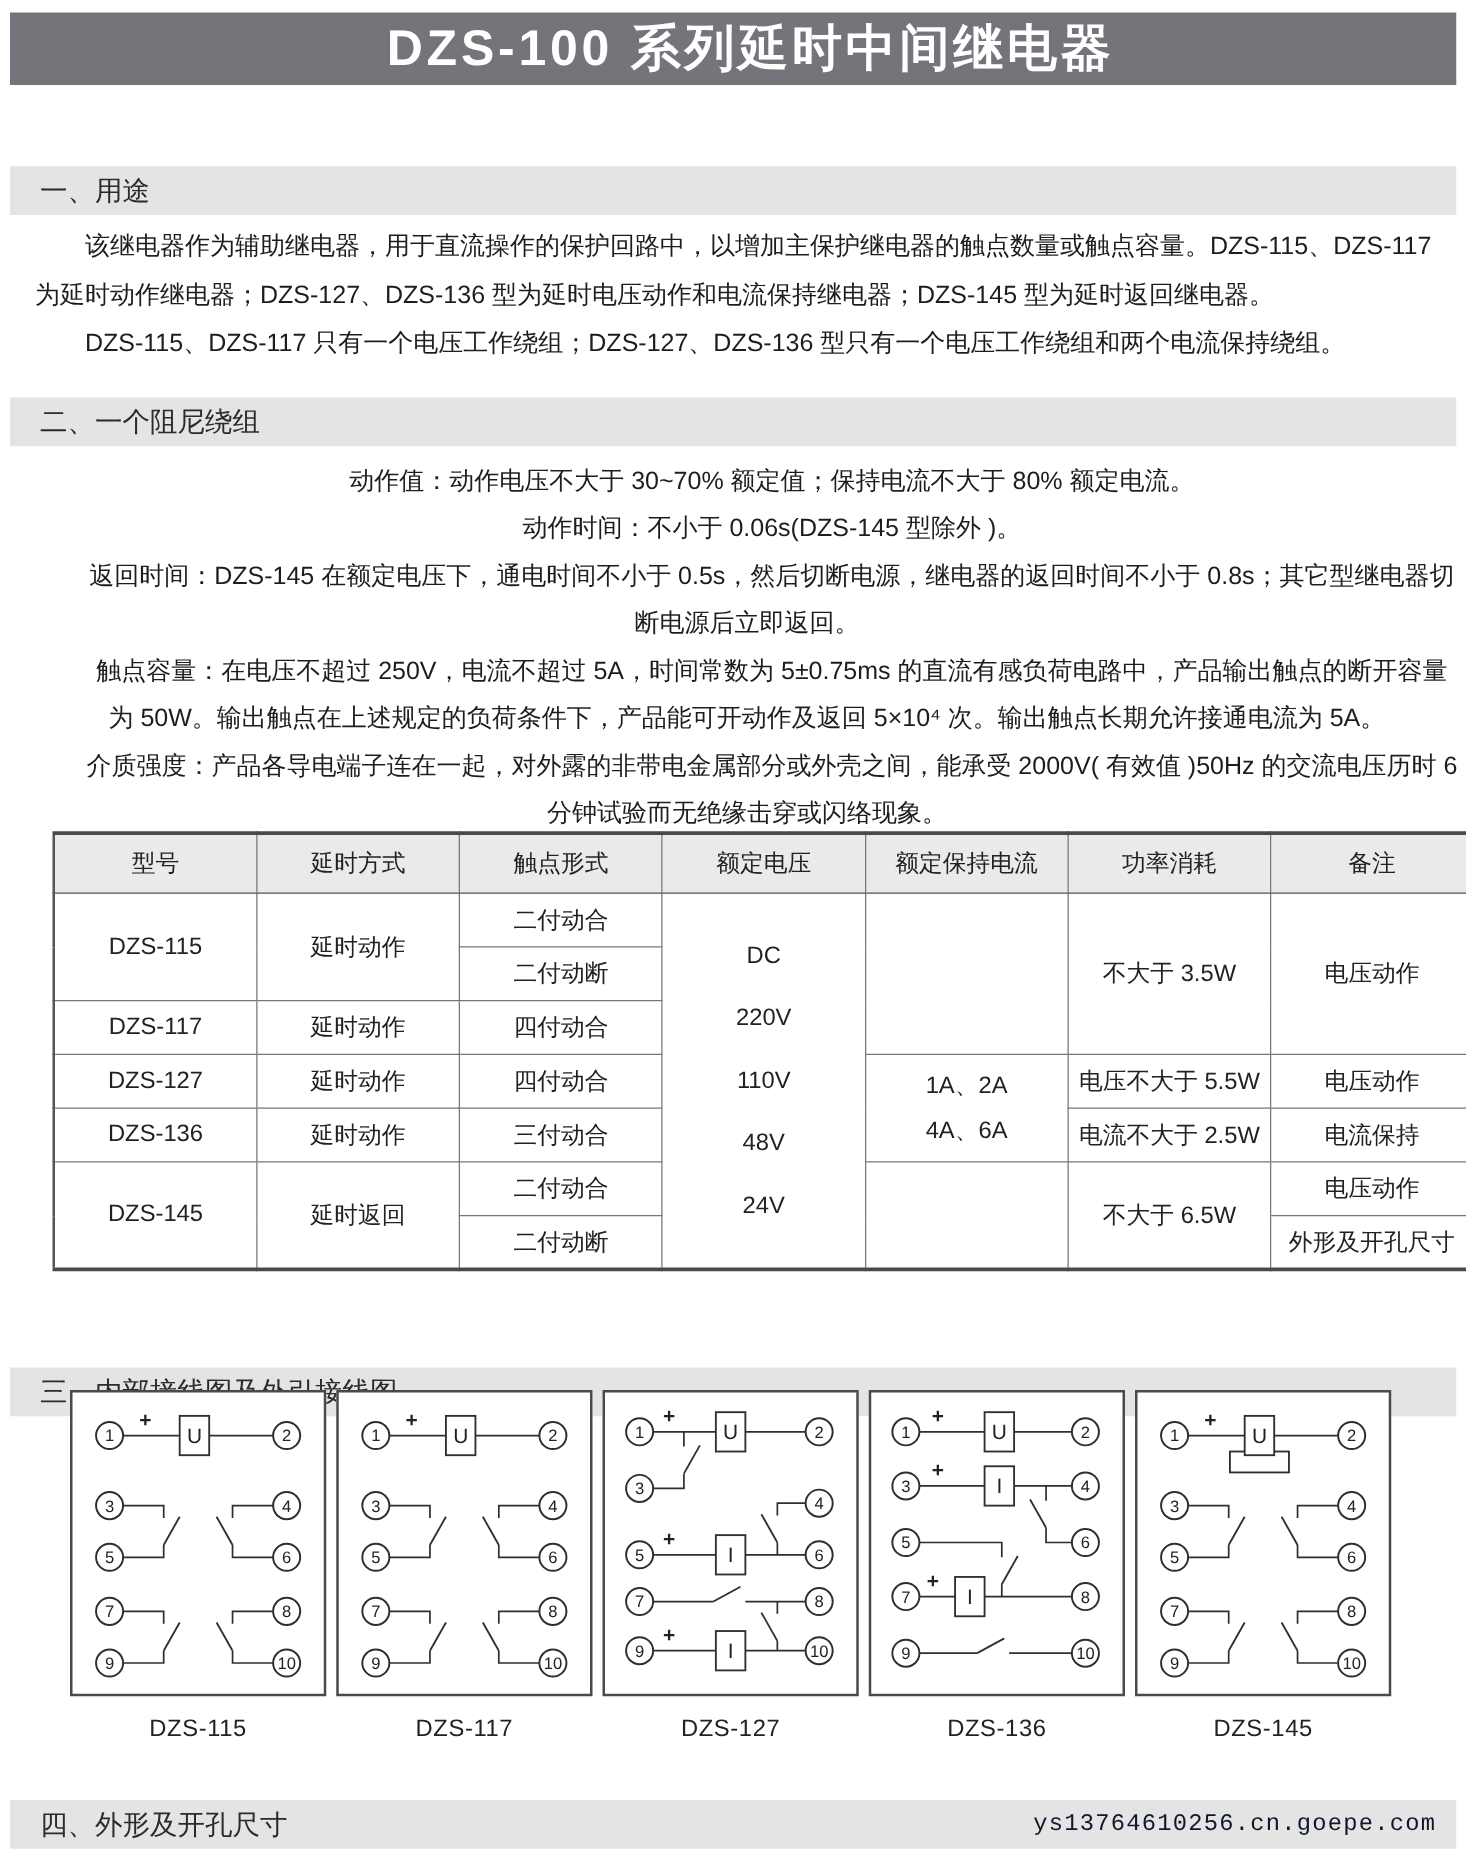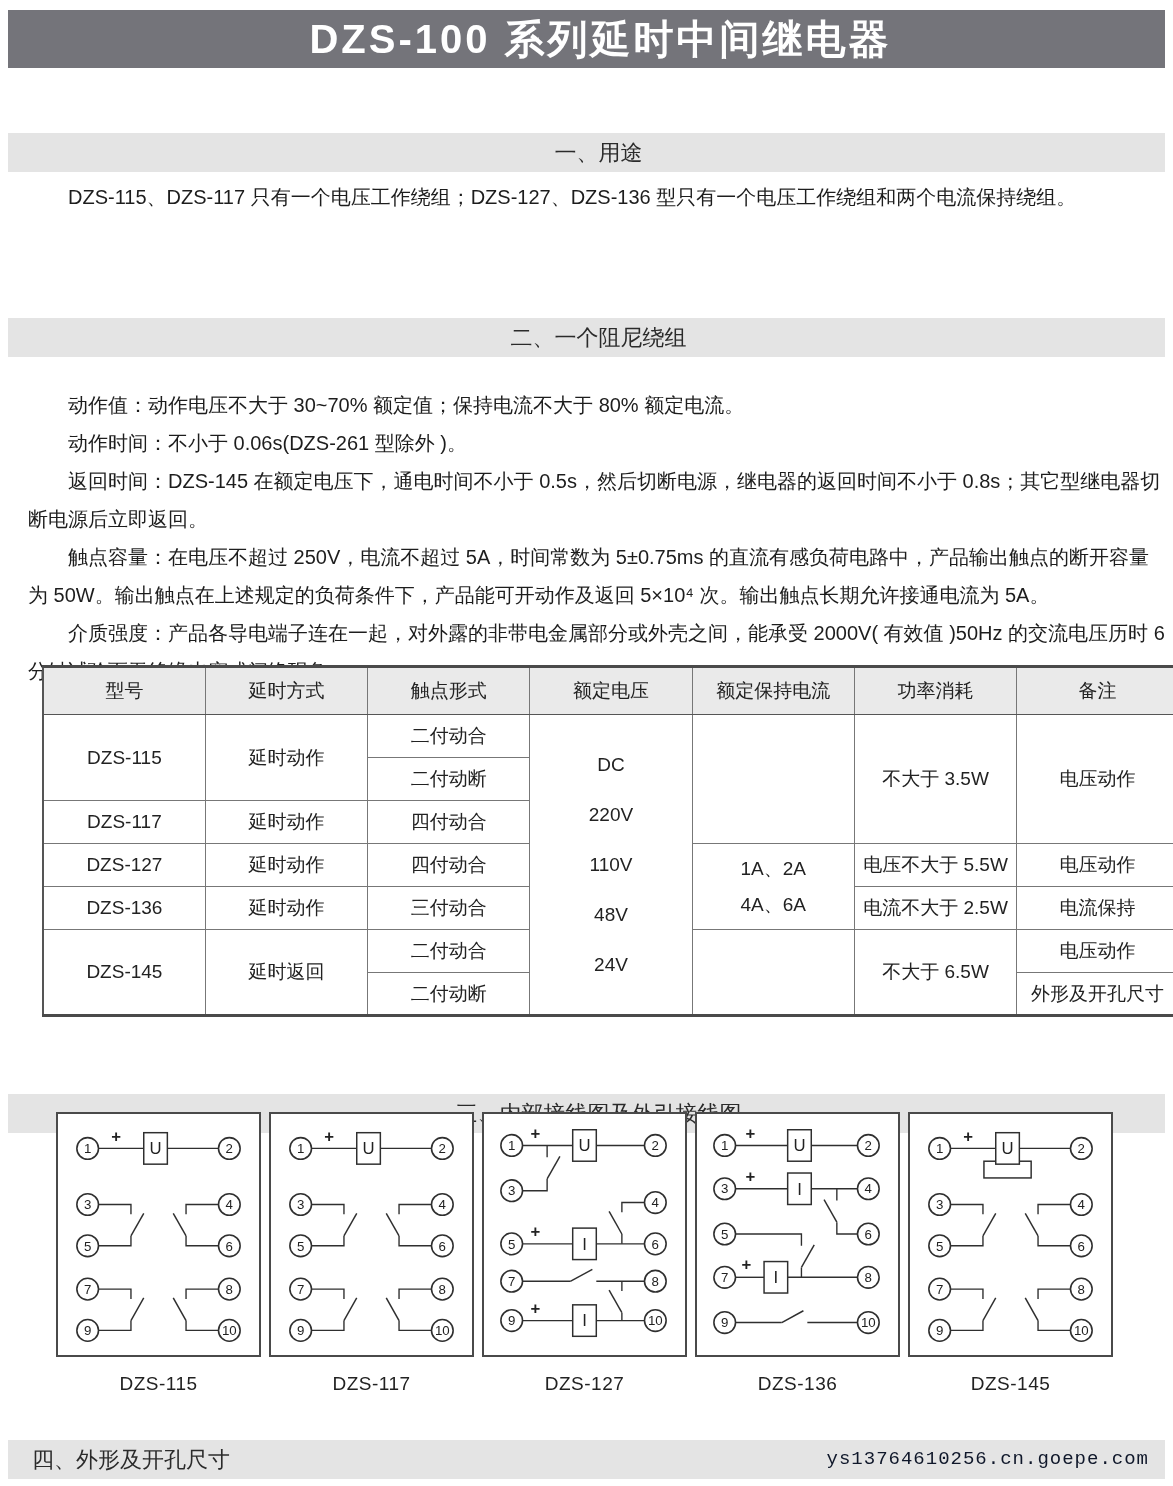--- a/index.html
+++ b/index.html
@@ -8,33 +8,33 @@
     font-family:"Liberation Sans","DejaVu Sans",sans-serif;color:#1d1d1d;
   }
   .banner{
     position:absolute;top:10px;left:8px;right:8px;height:58px;background:#74747a;
     color:#fff;font-size:40px;font-weight:bold;text-align:center;line-height:58px;
     letter-spacing:3px;
     padding-left:28px;
   }
   .secbar{
     position:absolute;left:8px;right:8px;height:39px;background:#e4e4e4;
-    font-size:22px;color:#2b2b2b;line-height:39px;padding-left:24px;box-sizing:border-box;text-align:center;
+    font-size:22px;color:#2b2b2b;line-height:39px;padding-left:24px;box-sizing:border-box;
   }
   .secbar.s1{top:133px;}
   .secbar.s2{top:318px;}
   .secbar.s3{top:1094px;}
   .secbar.s4{top:1440px;display:flex;justify-content:space-between;align-items:center;padding-right:16px;}
   .watermark{
     font-family:"Liberation Mono","DejaVu Sans Mono",monospace;
     font-size:19px;color:#0f172a;letter-spacing:1px;
   }
   .body-text{position:absolute;left:28px;right:6px;font-size:20px;line-height:38px;}
   .body-text.b1{top:178px;line-height:39px;}
-  .body-text.b2{top:386px;}
+  .body-text.b2{top:366px;text-align:center;}
   .body-text p{margin:0;text-indent:2em;}
   table.spec{
     position:absolute;top:665px;left:42px;width:1138px;table-layout:fixed;
     border-collapse:collapse;border:2px solid #555;border-top:3px solid #4a4a4a;
     border-bottom:3px solid #4a4a4a;
   }
   table.spec th,table.spec td{
     border:1px solid #777;text-align:center;vertical-align:middle;
     font-size:19px;font-weight:400;color:#222;white-space:pre-line;padding:0 4px;
   }
@@ -49,27 +49,28 @@
   }
   .diag-caption{margin-top:16px;font-size:19px;color:#222;letter-spacing:0.5px;}
 </style>
 </head>
 <body>
 
 <div class="banner">DZS-100 系列延时中间继电器</div>
 
 <div class="secbar s1">一、用途</div>
 <div class="body-text b1" id="s1-paras">
+    <p>该继电器作为辅助继电器，用于直流操作的保护回路中，以增加主保护继电器的触点数量或触点容量。DZS-115、DZS-117 为延时动作继电器；DZS-127、DZS-136 型为延时电压动作和电流保持继电器；DZS-145 型为延时返回继电器。</p>
     <p>DZS-115、DZS-117 只有一个电压工作绕组；DZS-127、DZS-136 型只有一个电压工作绕组和两个电流保持绕组。</p>
   </div>
 
 <div class="secbar s2">二、一个阻尼绕组</div>
 <div class="body-text b2" id="s2-paras">
     <p>动作值：动作电压不大于 30~70% 额定值；保持电流不大于 80% 额定电流。</p>
-    <p>动作时间：不小于 0.06s(DZS-261 型除外 )。</p>
+    <p>动作时间：不小于 0.06s(DZS-145 型除外 )。</p>
     <p>返回时间：DZS-145 在额定电压下，通电时间不小于 0.5s，然后切断电源，继电器的返回时间不小于 0.8s；其它型继电器切断电源后立即返回。</p>
     <p>触点容量：在电压不超过 250V，电流不超过 5A，时间常数为 5±0.75ms 的直流有感负荷电路中，产品输出触点的断开容量为 50W。输出触点在上述规定的负荷条件下，产品能可开动作及返回 5×10⁴ 次。输出触点长期允许接通电流为 5A。</p>
     <p>介质强度：产品各导电端子连在一起，对外露的非带电金属部分或外壳之间，能承受 2000V( 有效值 )50Hz 的交流电压历时 6 分钟试验而无绝缘击穿或闪络现象。</p>
   </div>
 
 <table class="spec" id="spec-table">
     <thead>
       <tr>
         <th>型号</th>
         <th>延时方式</th>

